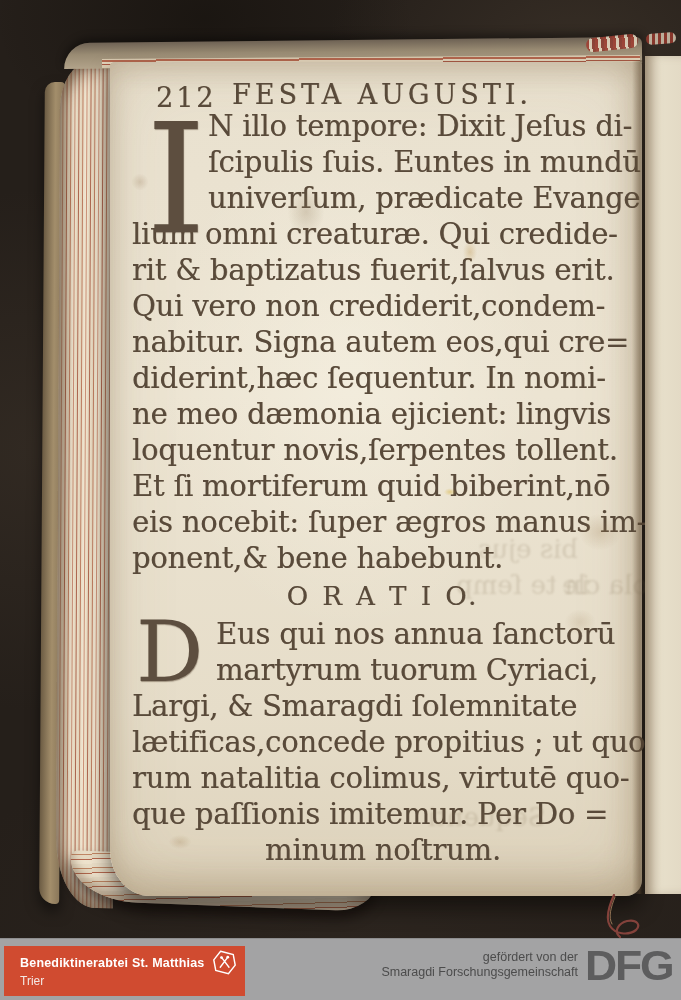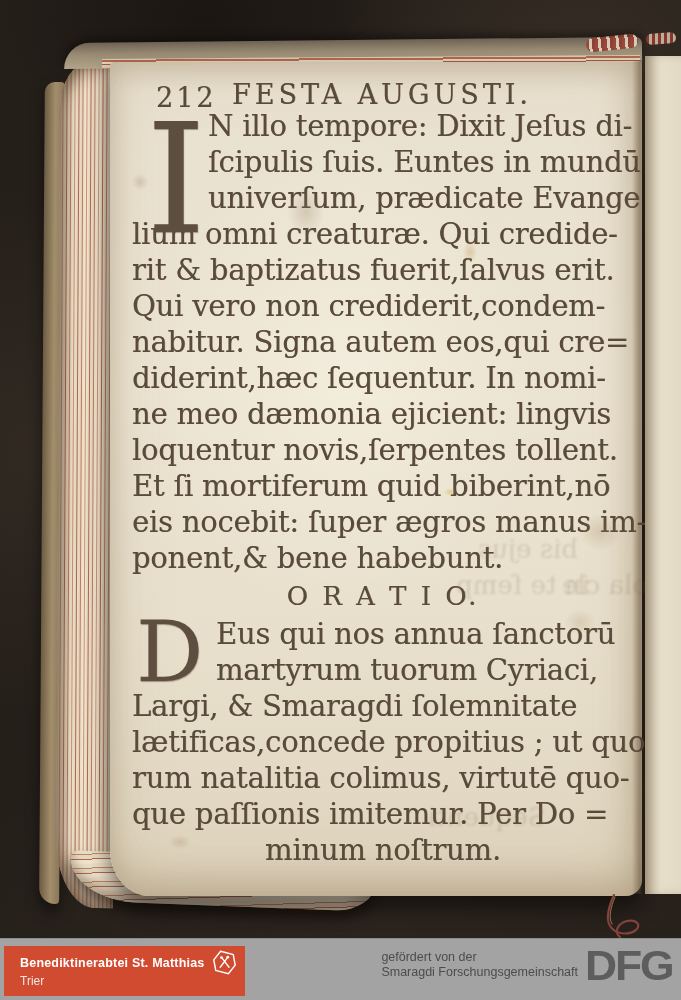--- a/index.html
+++ b/index.html
@@ -97,21 +97,21 @@
     font-size:26px;white-space:nowrap;pointer-events:none;}
   
   .footer{position:absolute;left:0;top:938px;width:681px;height:62px;background:#a3a3a4;
     border-top:1px solid #8e8e8f;box-sizing:border-box;
     font-family:"Liberation Sans","DejaVu Sans",sans-serif;}
   .badge{position:absolute;left:4px;top:7px;width:241px;height:50px;background:#d04b30;}
   .badge-name{position:absolute;left:16px;top:10px;font-size:12.5px;font-weight:bold;color:#ffffff;
     letter-spacing:.2px;white-space:nowrap;}
   .badge-city{position:absolute;left:16px;top:28px;font-size:12px;color:#f3e8e4;}
   .badge-ico{position:absolute;right:7px;top:3px;width:27px;height:27px;}
-  .funding{position:absolute;right:103px;top:11px;text-align:left;color:#4c4c4c;
+  .funding{position:absolute;right:103px;top:11px;text-align:right;color:#4c4c4c;
     font-size:12.5px;line-height:15px;white-space:nowrap;}
   .dfg{position:absolute;left:585px;top:6px;font-size:42px;line-height:42px;font-weight:bold;
     color:#5d5d5e;letter-spacing:-2px;transform:scaleX(1.06);transform-origin:left center;}
 </style>
 </head>
 <body>
 
 <div class="stage">
 
   <div class="photo">

